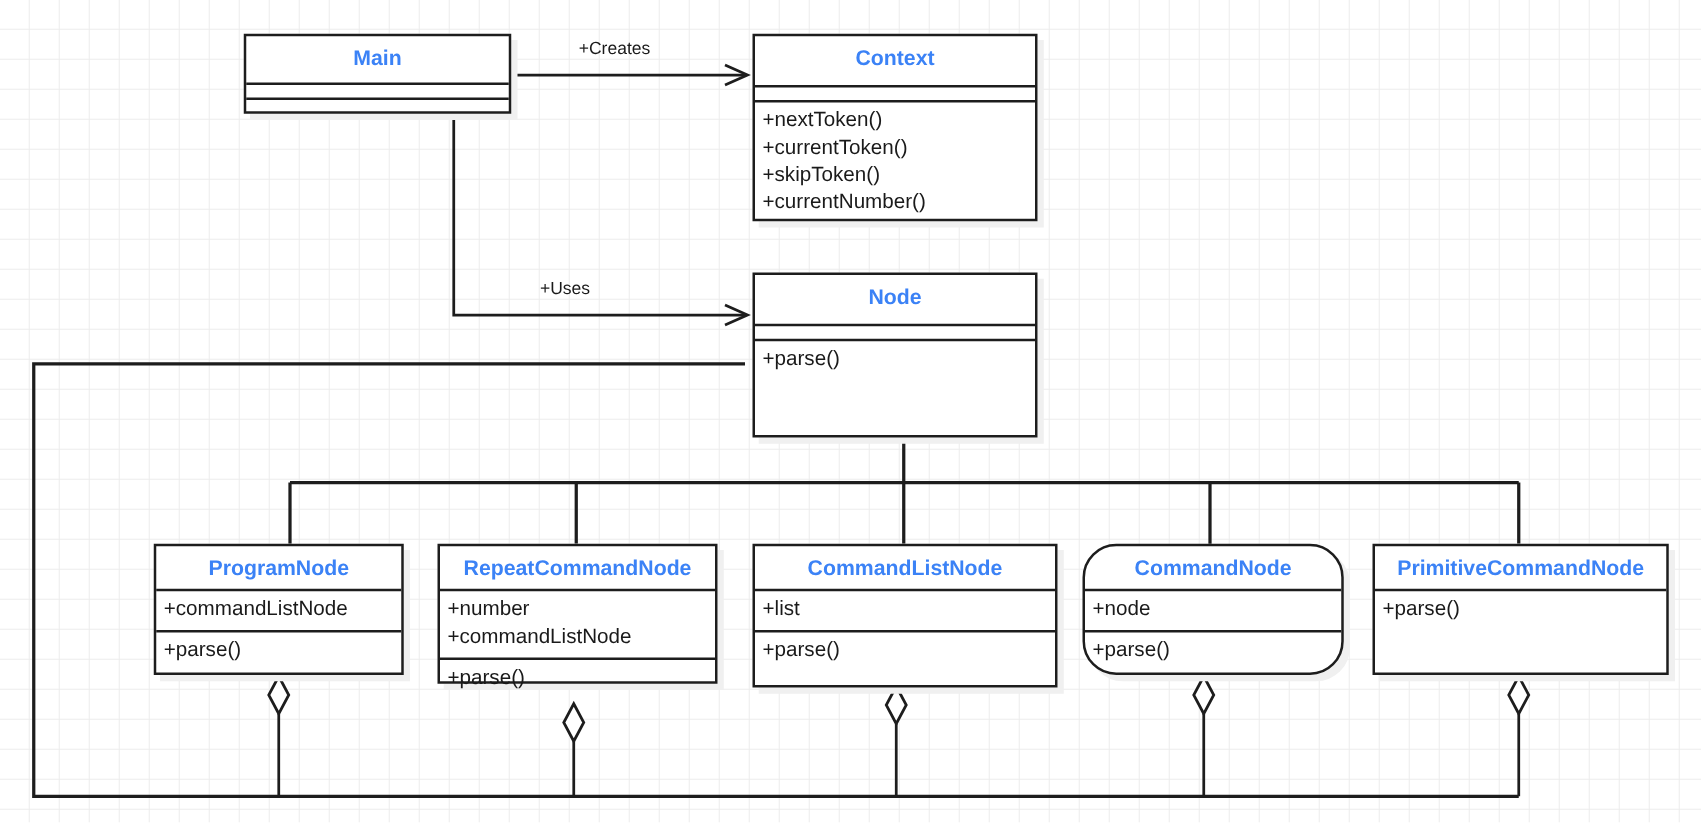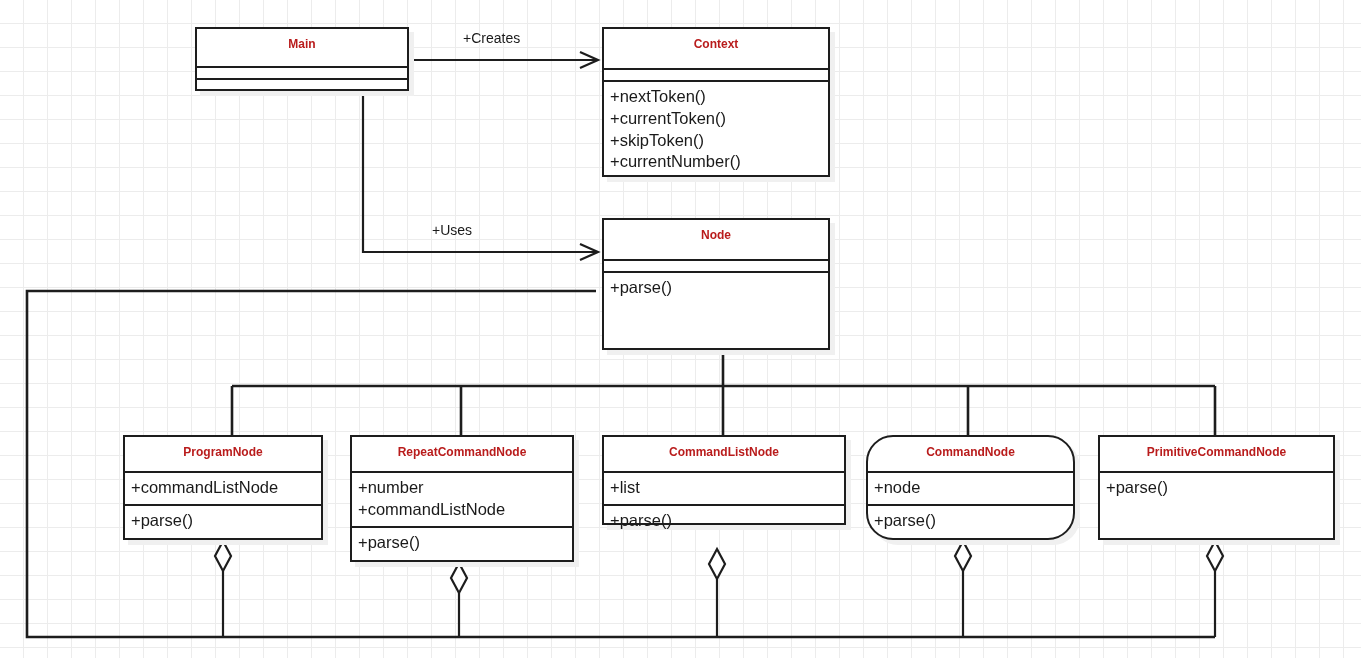--- a/index.html
+++ b/index.html
@@ -30,22 +30,22 @@
     position: absolute;
     box-sizing: border-box;
     background: #ffffff;
     border: 2px solid #1d1d1d;
     box-shadow: 5px 5px 0 0 #f0f0f0;
     z-index: 5;
   }
   .uml-title {
     text-align: center;
     font-weight: bold;
-    font-size: 12px;
-    color: #b91c1c;
+    font-size: 17px;
+    color: #3b82f6;
     line-height: 1.1;
     padding: 9px 4px 19px 4px;
     border-bottom: 2px solid #1d1d1d;
     box-sizing: border-box;
   }
   .uml-compartment {
     box-sizing: border-box;
     border-bottom: 2px solid #1d1d1d;
     padding: 4px 6px 5px 6px;
     font-size: 16.5px;
@@ -146,32 +146,32 @@
   <div class="uml-box" style="left: 123px; top: 435px; width: 200px; height: 105px;">
     <div class="uml-title" style="height: 36px;">ProgramNode</div>
     <div class="uml-compartment">
       <div class="uml-member">+commandListNode</div>
     </div>
     <div class="uml-compartment last">
       <div class="uml-member">+parse()</div>
     </div>
   </div>
 
-  <div class="uml-box" style="left: 350px; top: 435px; width: 224px; height: 127px;">
+  <div class="uml-box" style="left: 350px; top: 435px; width: 224px; height: 112px;">
     <div class="uml-title" style="height: 36px;">RepeatCommandNode</div>
     <div class="uml-compartment">
       <div class="uml-member">+number</div>
       <div class="uml-member">+commandListNode</div>
     </div>
     <div class="uml-compartment last">
       <div class="uml-member">+parse()</div>
     </div>
   </div>
 
-  <div class="uml-box" style="left: 602px; top: 435px; width: 244px; height: 90px;">
+  <div class="uml-box" style="left: 602px; top: 435px; width: 244px; height: 115px;">
     <div class="uml-title" style="height: 36px;">CommandListNode</div>
     <div class="uml-compartment">
       <div class="uml-member">+list</div>
     </div>
     <div class="uml-compartment last">
       <div class="uml-member">+parse()</div>
     </div>
   </div>
 
   <div class="uml-box" style="left: 866px; top: 435px; width: 209px; height: 105px; border-radius: 27px;">

